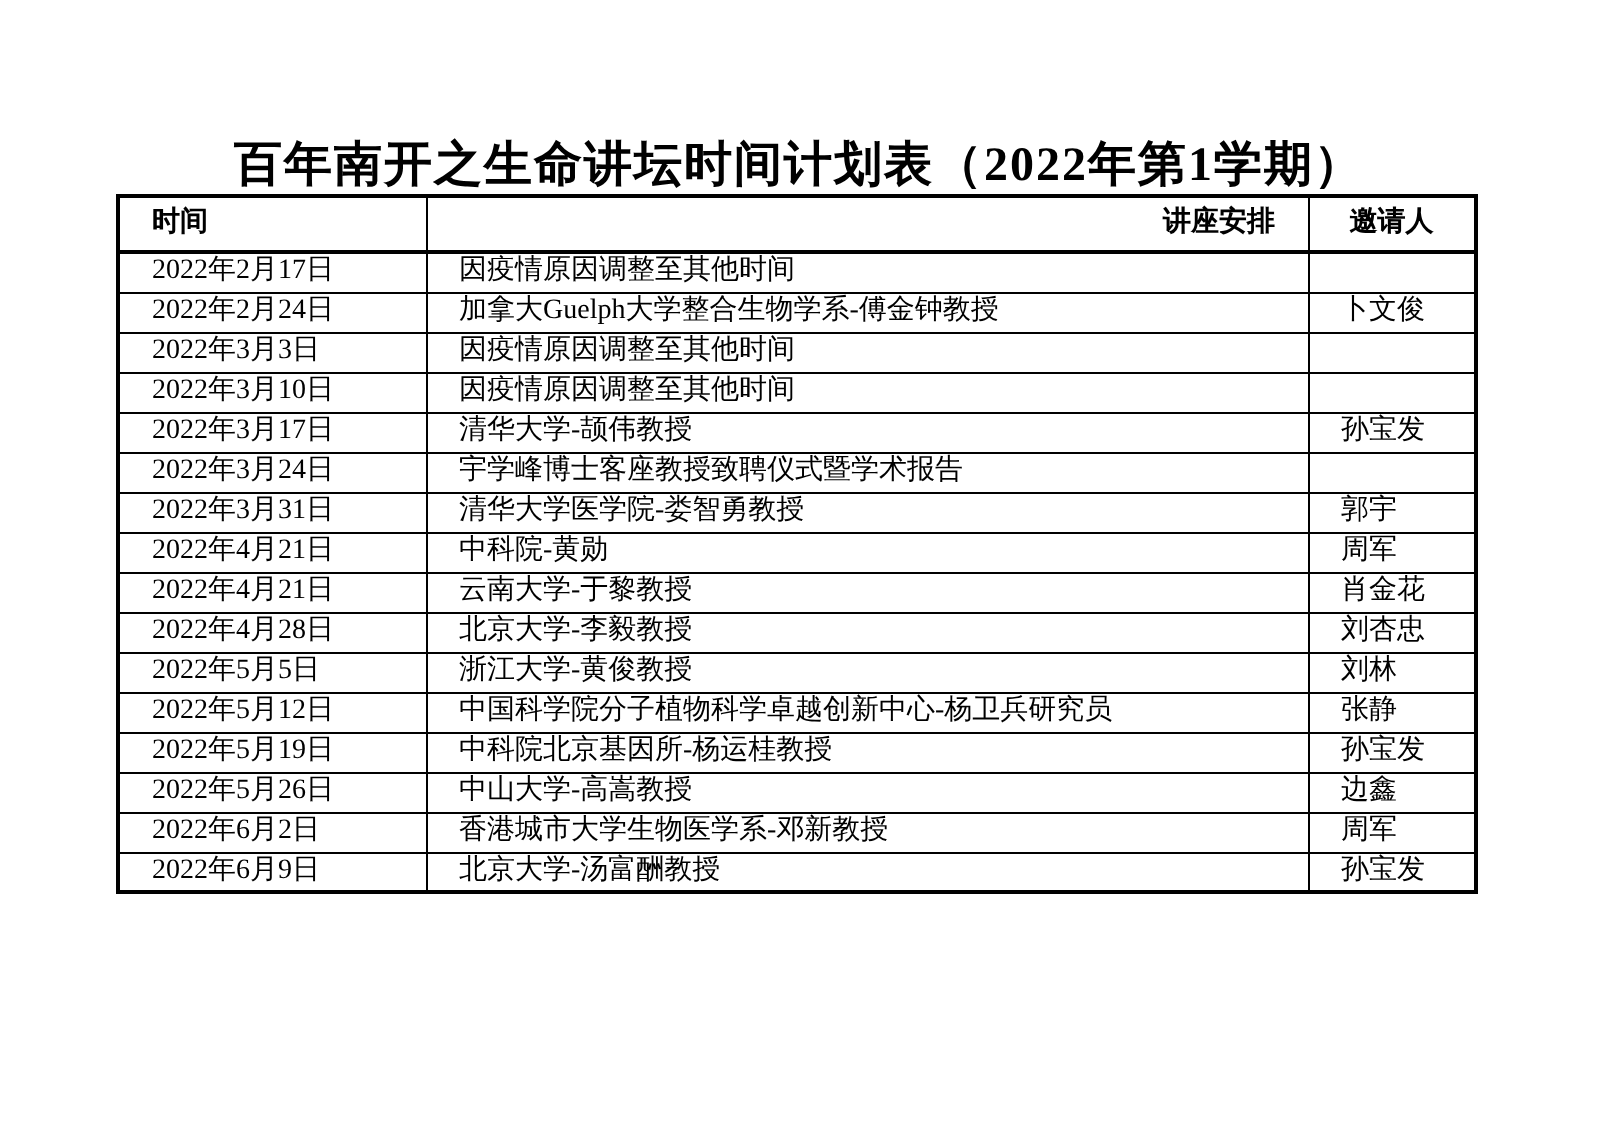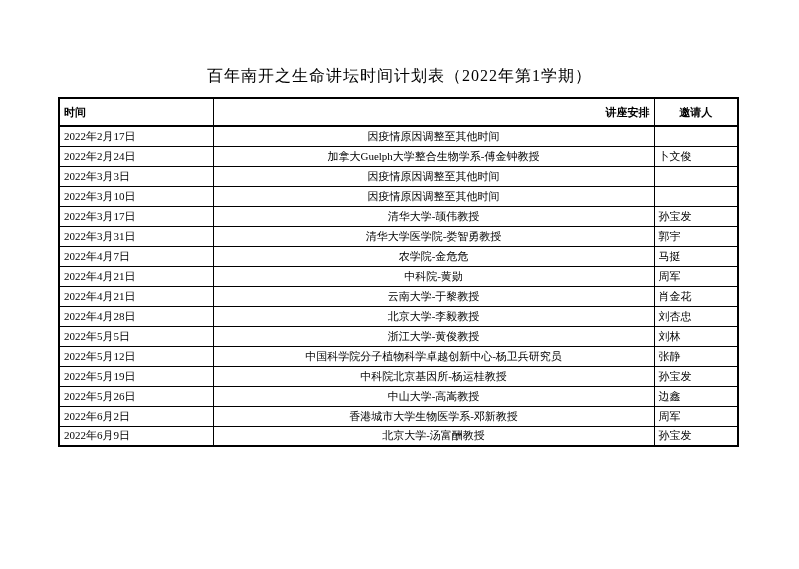--- a/index.html
+++ b/index.html
@@ -11,56 +11,56 @@
     overflow: hidden;
     font-family: "Liberation Serif", "DejaVu Serif", serif;
     color: #000000;
   }
   .doc-title {
     position: absolute;
     top: 66px;
     left: 0;
     width: 799px;
     text-align: center;
-    font-weight: normal;
-    font-size: 16px;
+    font-weight: bold;
+    font-size: 24px;
     letter-spacing: 1px;
     white-space: nowrap;
   }
   table.schedule {
     position: absolute;
     left: 58px;
     top: 97px;
     width: 679px;
     table-layout: fixed;
     border-collapse: collapse;
     border: 2px solid #000;
   }
   col.c0 { width: 154px; }
   col.c1 { width: 441px; }
   col.c2 { width: 84px; }
   th, td {
     border: 1.5px solid #000;
-    font-size: 11px;
+    font-size: 14px;
     line-height: 1;
-    padding: 0 4px;
+    padding: 0 16px;
     overflow: hidden;
     white-space: nowrap;
   }
   thead th {
     height: 26px;
     font-weight: bold;
     border-bottom: 2.5px solid #000;
   }
   thead th:nth-child(1) { text-align: left; }
   thead th:nth-child(2) { text-align: right; }
   thead th:nth-child(3) { }
   tbody tr { height: 20px; }
   tbody td:nth-child(1) { text-align: left; }
-  tbody td:nth-child(2) { text-align: center; }
+  tbody td:nth-child(2) { }
   tbody td:nth-child(3) { text-align: left; }
 </style>
 </head>
 <body>
 
 <div class="doc-title">百年南开之生命讲坛时间计划表（2022年第1学期）</div>
 
 <table class="schedule">
   <colgroup>
     <col class="c0">
@@ -94,28 +94,28 @@
         <td>2022年3月10日</td>
         <td>因疫情原因调整至其他时间</td>
         <td></td>
       </tr>
       <tr>
         <td>2022年3月17日</td>
         <td>清华大学-颉伟教授</td>
         <td>孙宝发</td>
       </tr>
       <tr>
+        <td>2022年3月24日</td>
+        <td>宇学峰博士客座教授致聘仪式暨学术报告</td>
+        <td></td>
+      </tr>
+      <tr>
         <td>2022年3月31日</td>
         <td>清华大学医学院-娄智勇教授</td>
         <td>郭宇</td>
-      </tr>
-      <tr>
-        <td>2022年4月7日</td>
-        <td>农学院-金危危</td>
-        <td>马挺</td>
       </tr>
       <tr>
         <td>2022年4月21日</td>
         <td>中科院-黄勋</td>
         <td>周军</td>
       </tr>
       <tr>
         <td>2022年4月21日</td>
         <td>云南大学-于黎教授</td>
         <td>肖金花</td>

